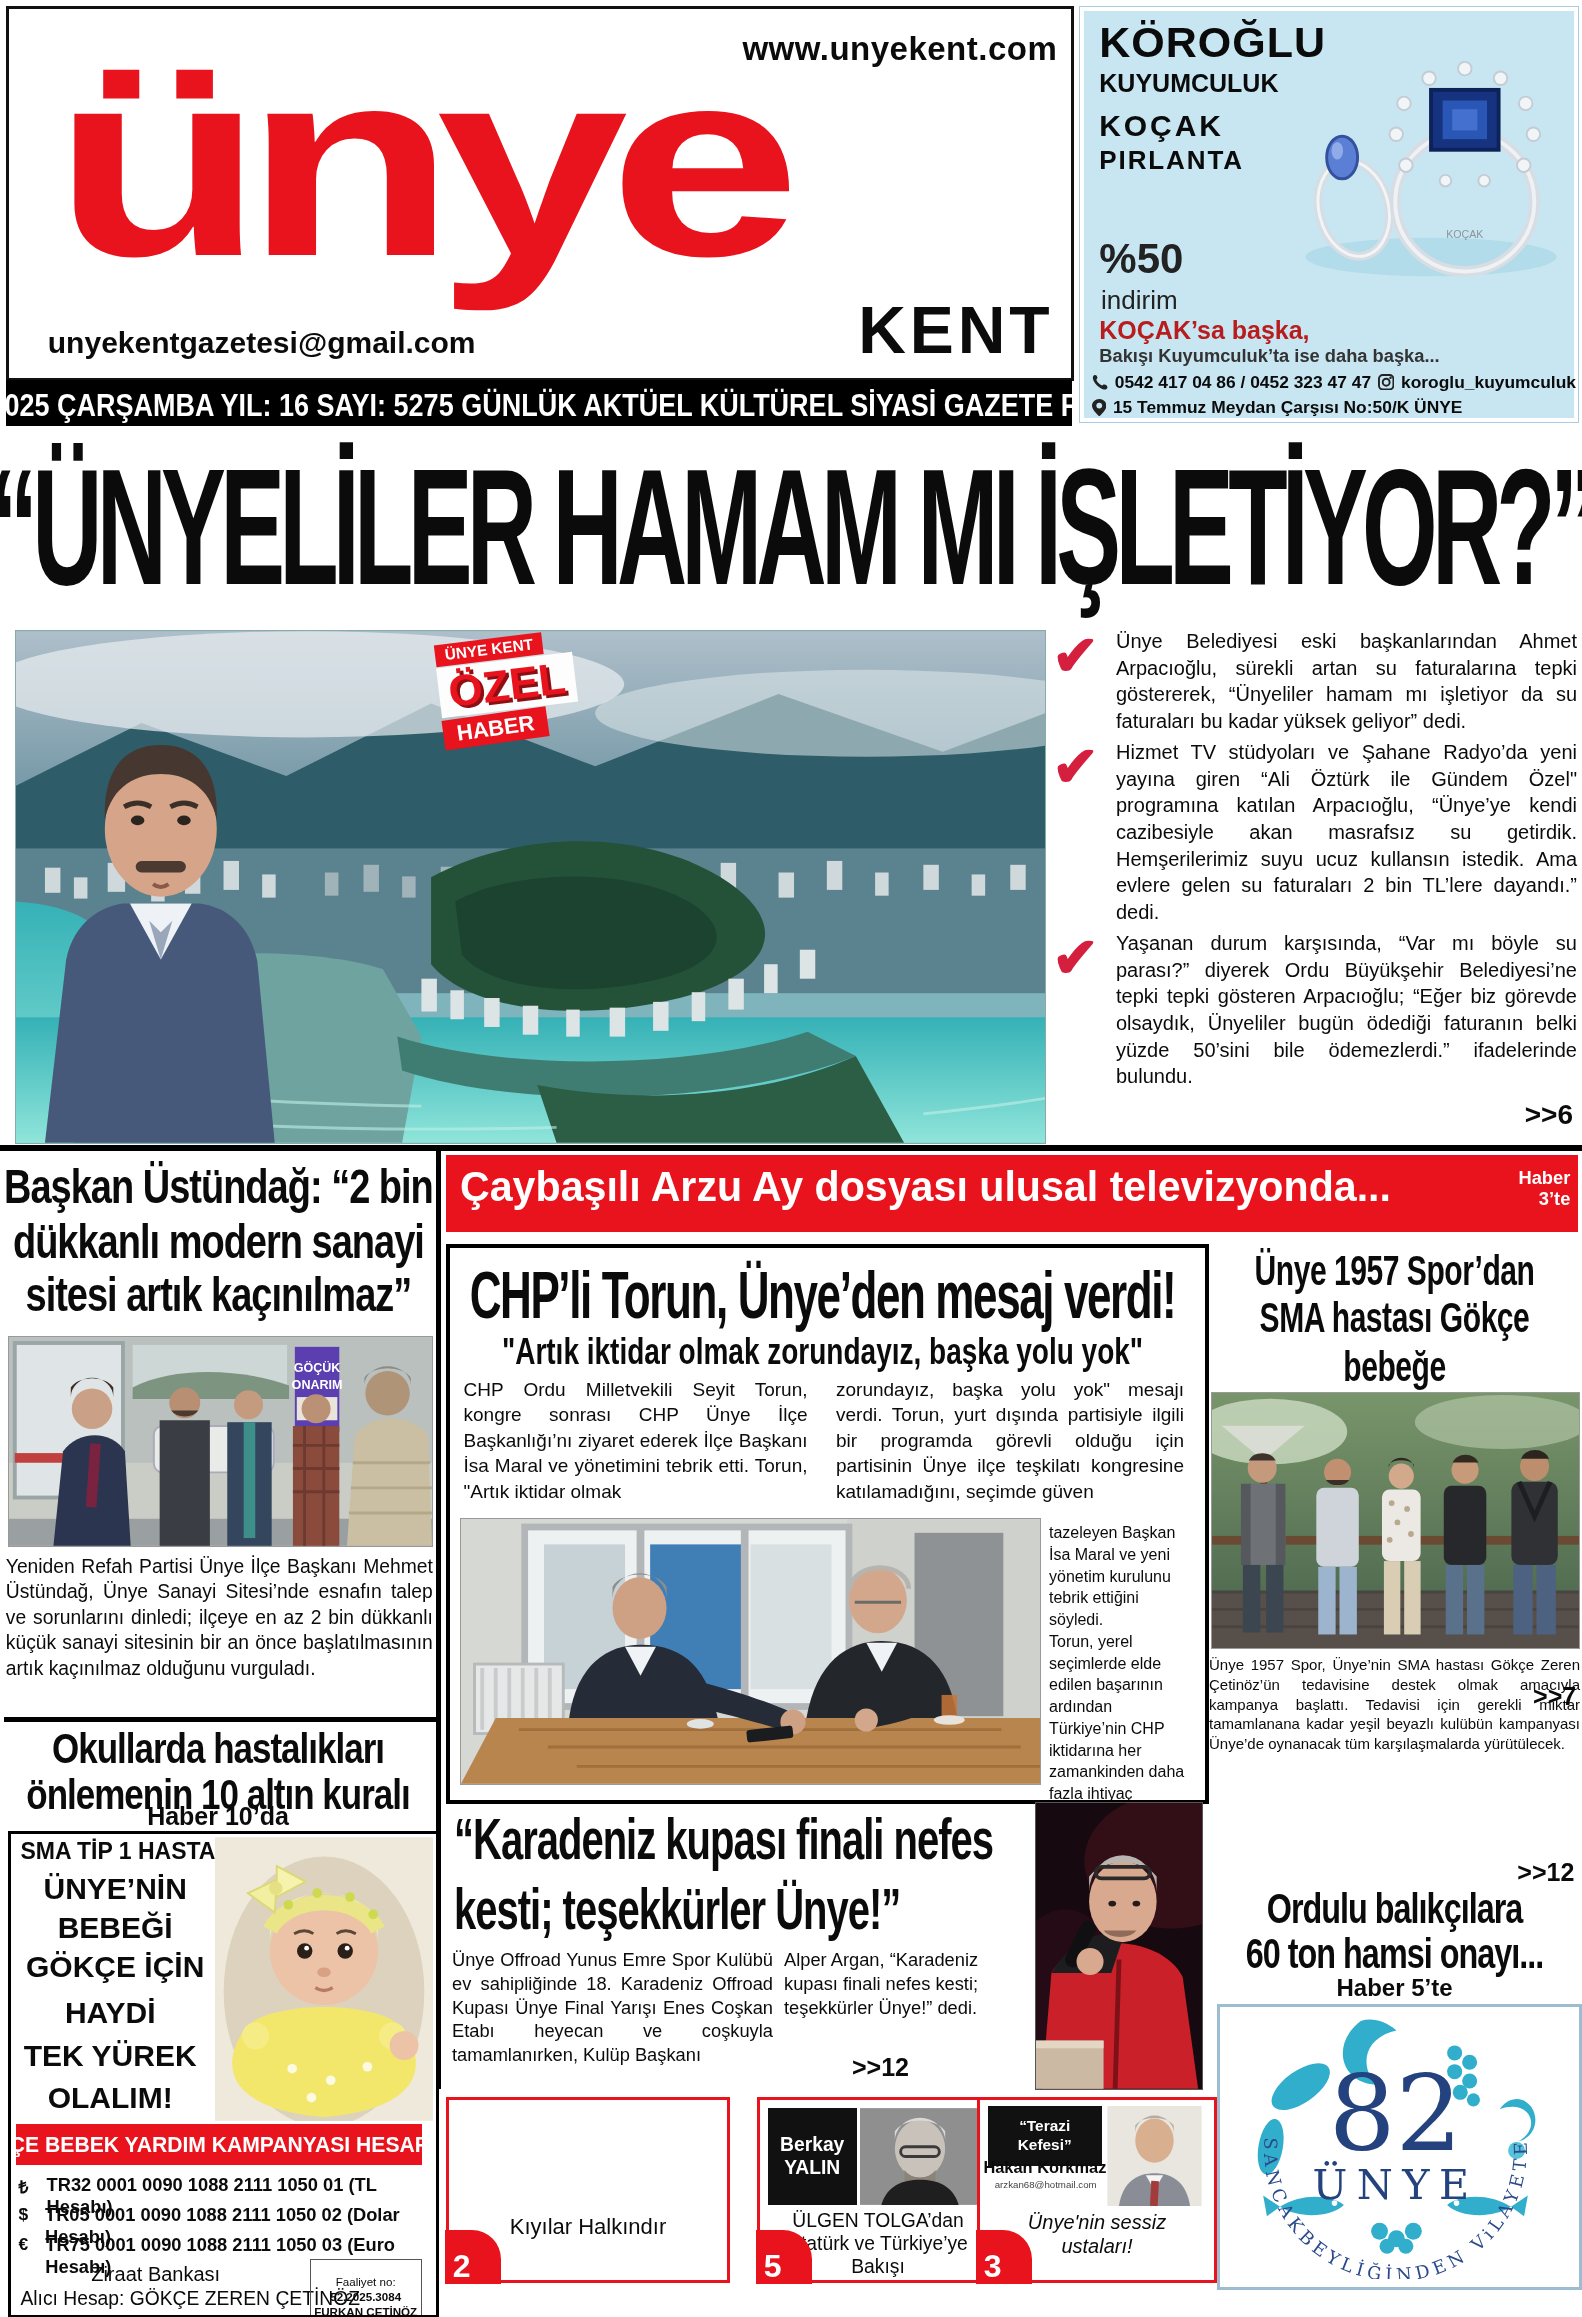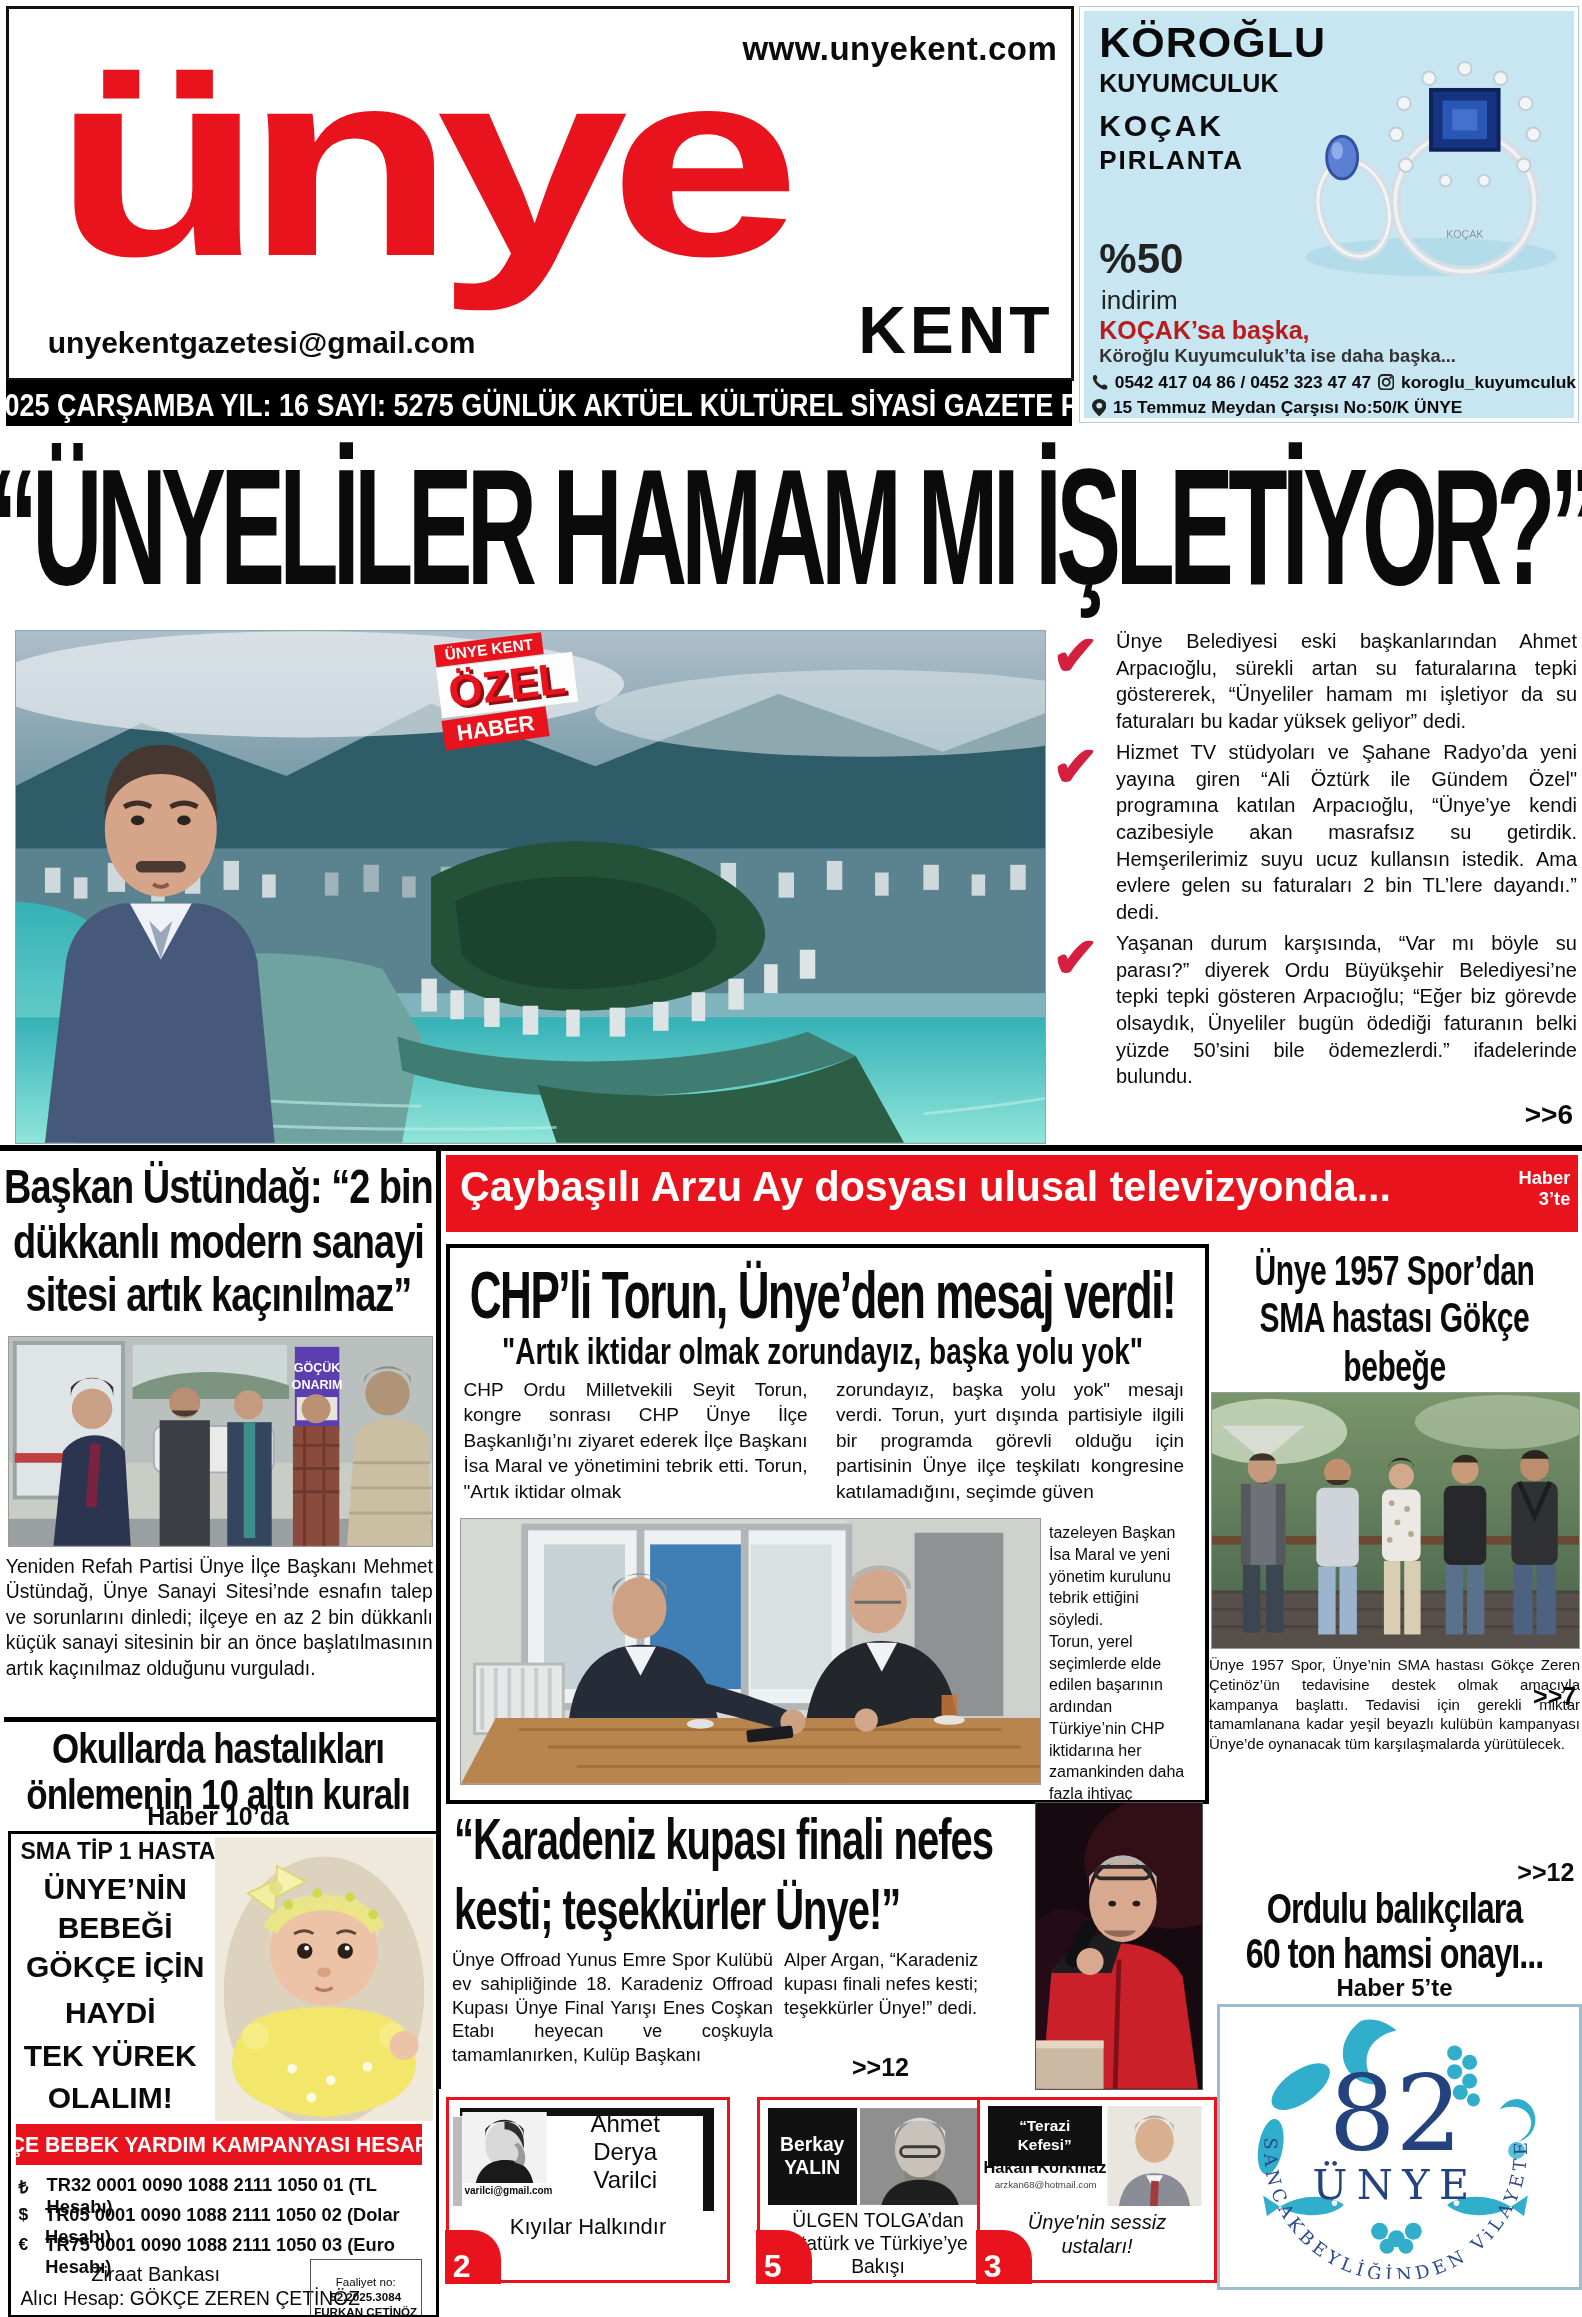--- a/index.html
+++ b/index.html
@@ -183,21 +183,21 @@
       <rect x="172" y="82" width="26" height="22" fill="#4470cf"></rect>
       <text x="185" y="215" font-size="11" fill="#8b949c" text-anchor="middle" font-family="Liberation Sans, sans-serif">KOÇAK</text>
     </svg>
     <div class="abs ad-t1">KÖROĞLU</div>
     <div class="abs ad-t2">KUYUMCULUK</div>
     <div class="abs ad-t3">KOÇAK</div>
     <div class="abs ad-t4">PIRLANTA</div>
     <div class="abs ad-pct">%50</div>
     <div class="abs ad-ind">indirim</div>
     <div class="abs ad-s1">KOÇAK’sa başka,</div>
-    <div class="abs ad-s2">Köroğlu Kuyumculuk’ta ise daha başka...</div>
+    <div class="abs ad-s2">Bakışı Kuyumculuk’ta ise daha başka...</div>
     <div class="abs ad-contact">
       <svg width="16.4" height="16.4" viewBox="0 0 17 17">
           <path d="M3,1 C5,1 6,3 5.5,4.5 L4.5,6 C5,8 8,11 10.5,12 L12,11 C14,10.5 16,12 16,14 C16,15.5 14,16.5 12,16 C7,14.5 2,9.5 1,5 C.5,3 1.5,1 3,1 Z" fill="#222"></path>
         </svg>
       <span>0542 417 04 86 / 0452 323 47 47</span>
       <svg width="16.4" height="16.4" viewBox="0 0 17 17">
           <rect x="1" y="1" width="15" height="15" rx="4" fill="none" stroke="#222" stroke-width="2"></rect>
           <circle cx="8.5" cy="8.5" r="3.6" fill="none" stroke="#222" stroke-width="2"></circle>
           <circle cx="13" cy="4" r="1.3" fill="#222"></circle>
         </svg>
@@ -617,36 +617,20 @@
       <ellipse cx="104" cy="104" rx="4" ry="3" fill="#241c18"></ellipse>
       <path d="M70,132 a18,10 0 0 0 34,0" fill="#8f6a58"></path>
       <rect x="38" y="120" width="16" height="52" rx="8" fill="#101012" transform="rotate(26 46 146)"></rect>
       <circle cx="56" cy="164" r="14" fill="#d8a98f"></circle>
       <rect x="0" y="246" width="70" height="50" fill="#cbb9a4"></rect>
       <rect x="0" y="246" width="70" height="8" fill="#e3d7c4"></rect>
     </svg>
   </div>
 
   <div class="abs colbox colbox-1">
-    <div class="c1-tile">
-      <div class="c1-frame"></div>
-      <div class="c1-shadow"></div>
-      <svg style="position:absolute;left:5.8px;top:3.9px" width="85" height="71" viewBox="0 0 88 74">
-        <rect width="88" height="74" fill="#f2f2f2"></rect>
-        <ellipse cx="44" cy="34" rx="20" ry="24" fill="#d9d9d9"></ellipse>
-        <path d="M24,26 a20,18 0 0 1 40,0 l0,-8 a22,14 0 0 0 -40,0 Z" fill="#222"></path>
-        <path d="M44,10 C58,10 66,22 64,38 C60,24 52,18 44,18 Z" fill="#2e2e2e"></path>
-        <path d="M14,74 C18,56 32,50 44,50 C58,50 70,56 74,74 Z" fill="#1a1a1a"></path>
-        <path d="M54,34 C60,40 60,48 54,52 L64,56 C68,46 64,36 58,32 Z" fill="#9a9a9a"></path>
-      </svg>
-      <div class="c1-name pre">Ahmet
-Derya
-Varilci</div>
-      <div class="c1-email">varilci@gmail.com</div>
-    </div>
     <div class="c1-title">Kıyılar Halkındır</div>
     <div class="numtab">
         <span>2</span>
       </div>
   </div>
 
   <div class="abs colbox colbox-2">
     <div class="c2-black pre">Berkay
 YALIN</div>
     <svg style="position:absolute;left:100px;top:7.7px" width="120" height="97" viewBox="0 0 124 100">

